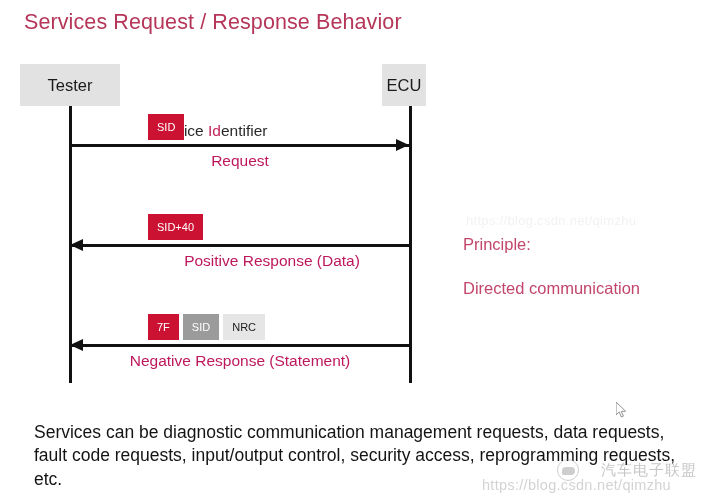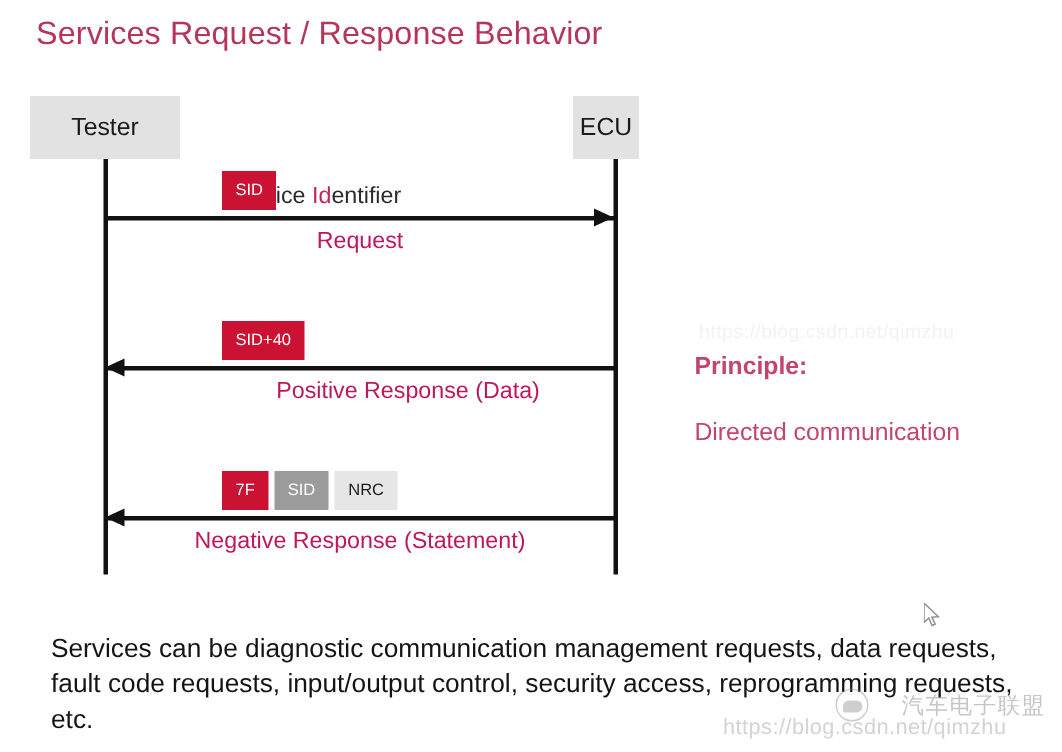--- a/index.html
+++ b/index.html
@@ -142,21 +142,21 @@
 
   
   #principle-block {
     position: absolute;
     left: 463px;
     top: 236px;
     color: #c2456b;
     font-size: 16.5px;
     line-height: 1.05;
   }
-  #principle-heading { white-space: nowrap; font-weight: bold; }
+  #principle-heading { white-space: nowrap; }
   #principle-body {
     margin-top: 27px;
     white-space: nowrap;
   }
 
   
   #body-paragraph {
     position: absolute;
     left: 34px;
     top: 421px;

